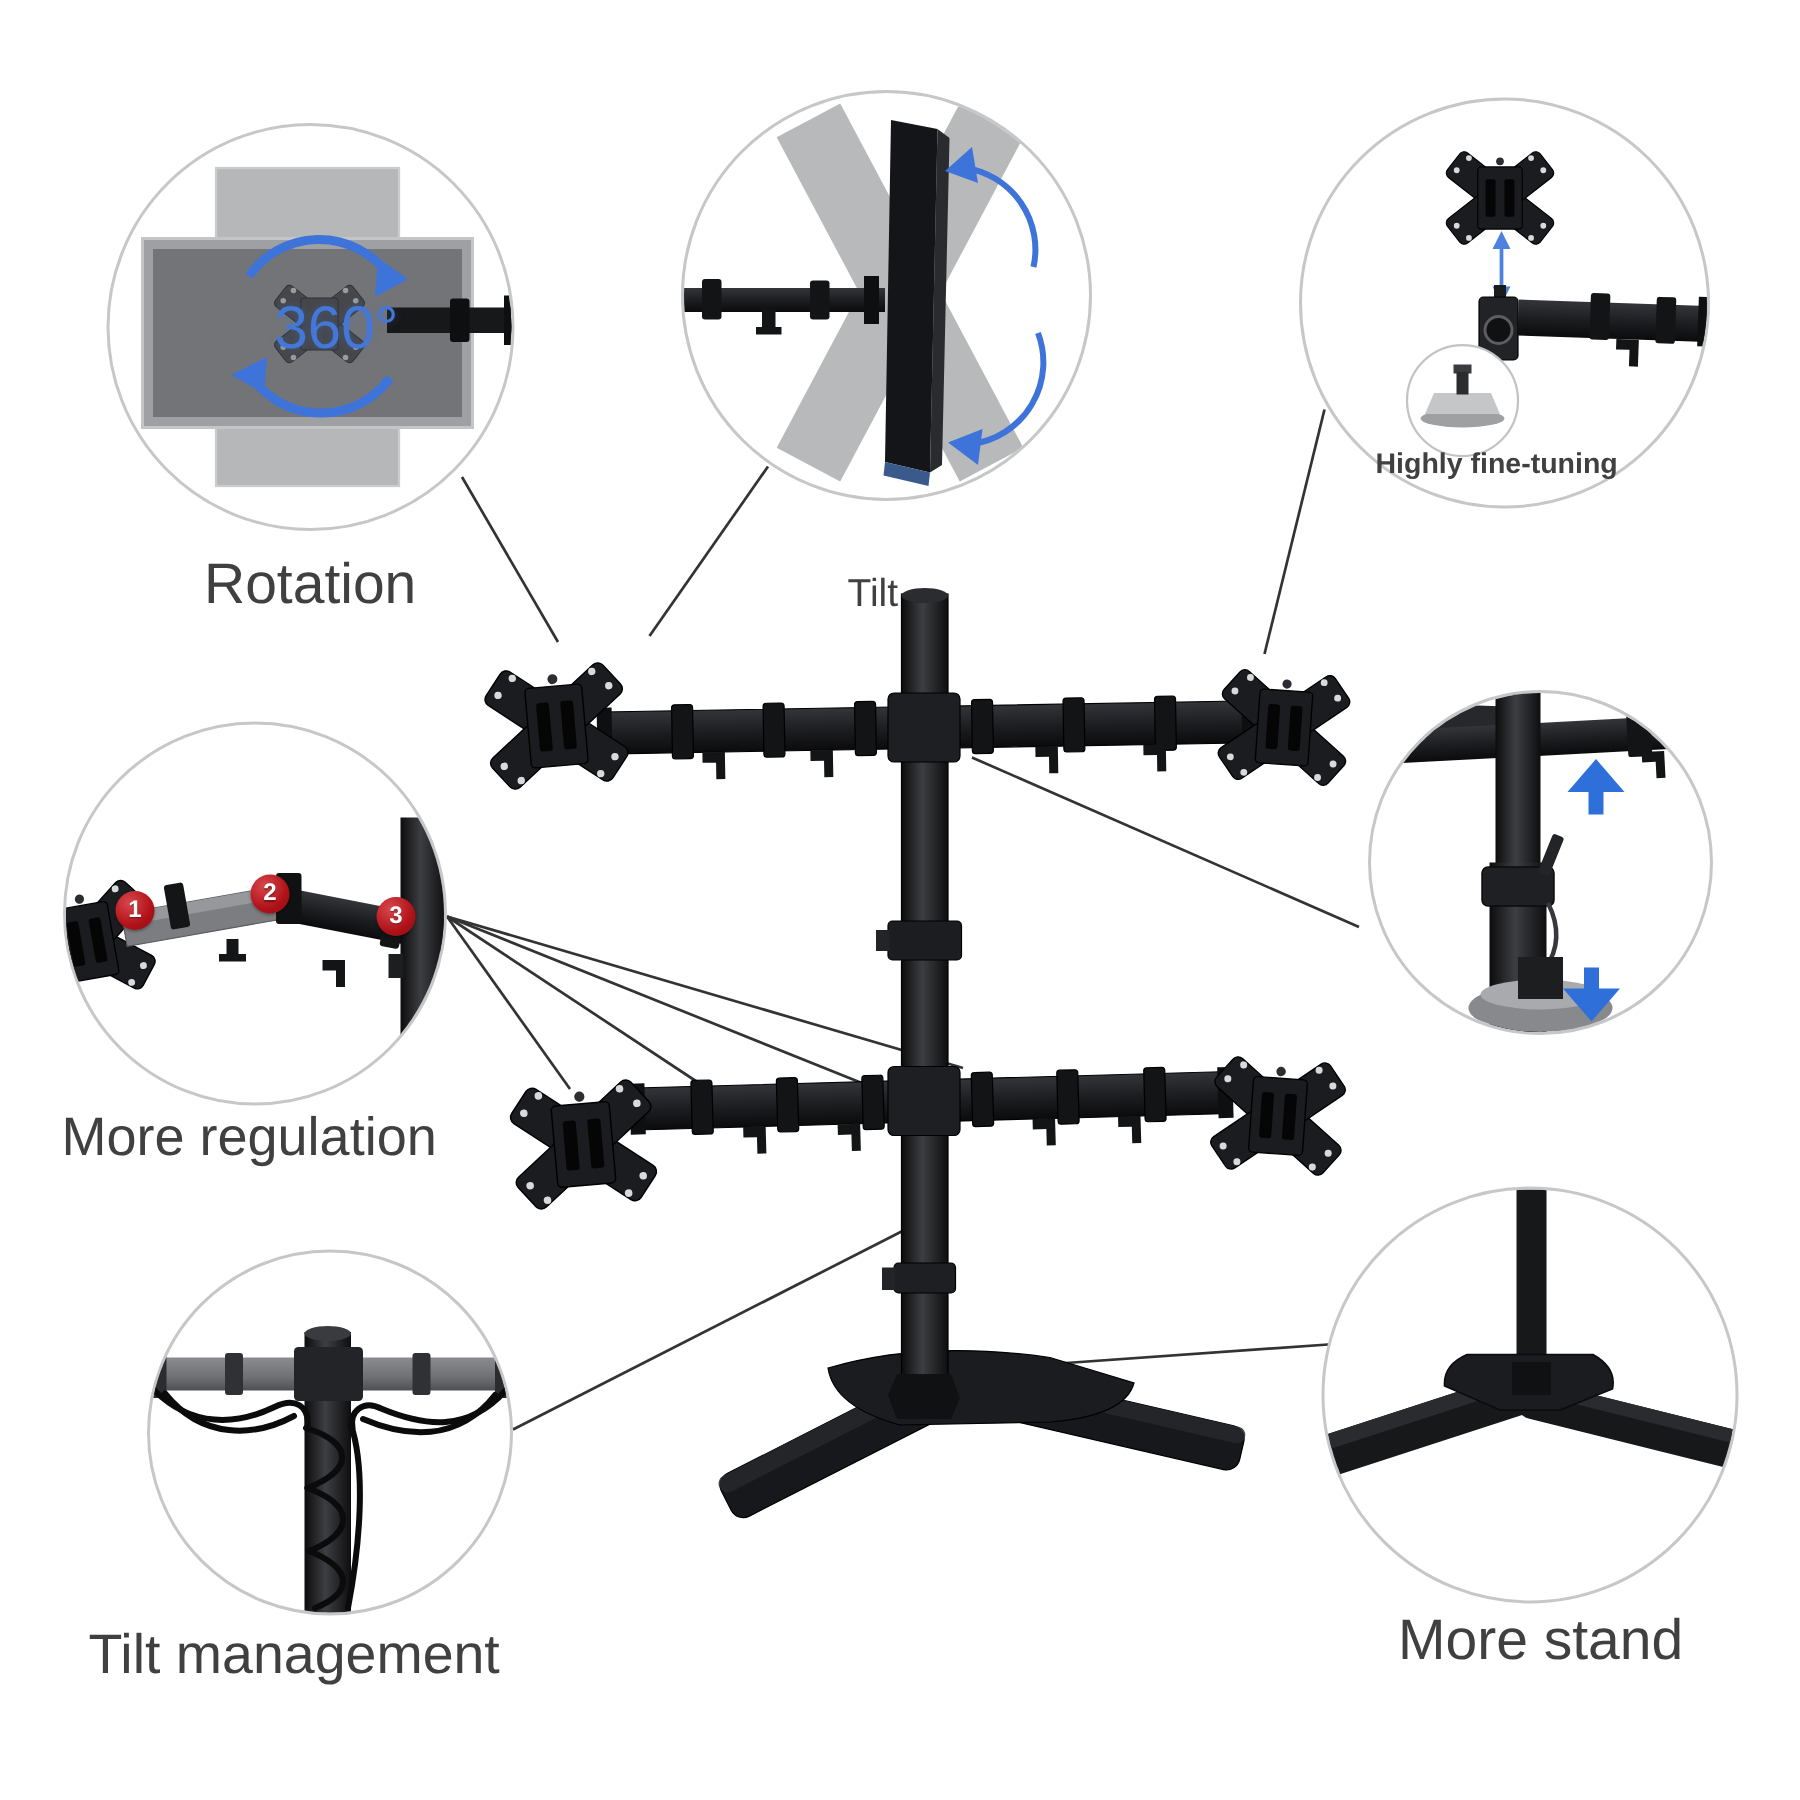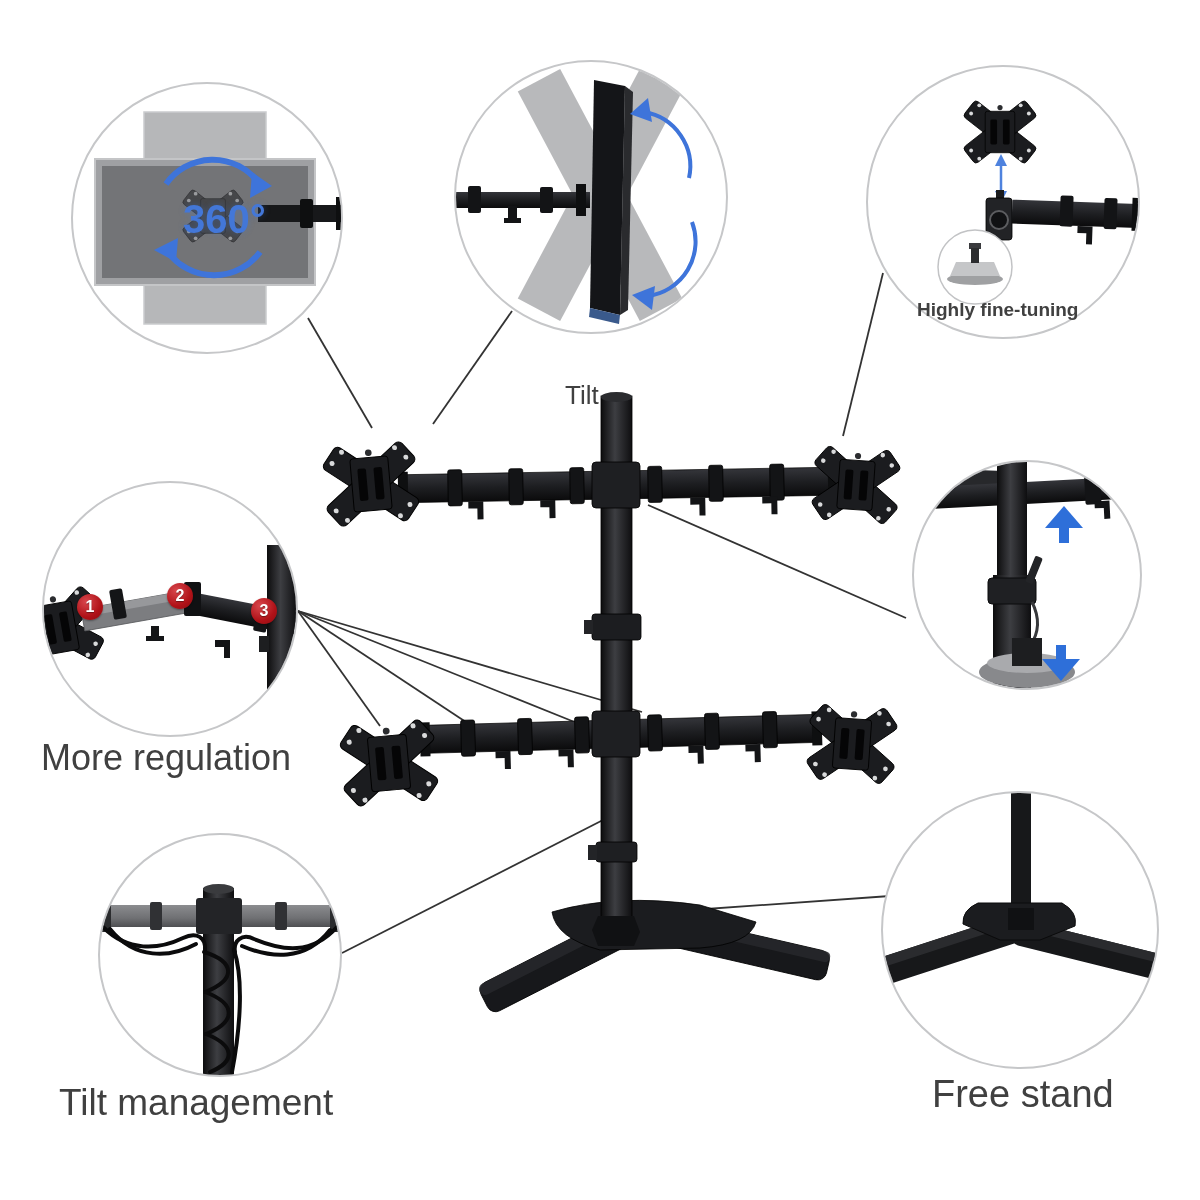--- a/index.html
+++ b/index.html
@@ -8,21 +8,21 @@
   .scene{position:absolute;left:0;top:0;}
   .lbl{position:absolute;color:#404040;white-space:nowrap;}
   .lbl-rotation{left:136px;top:369px;font-size:38px;}
   .lbl-tilt{left:565px;top:347px;font-size:26px;margin-top:33px;}
   .lbl-plug{left:871px;top:357px;font-size:35px;}
   .lbl-fine{left:917px;top:299px;font-size:19px;font-weight:600;}
   .lbl-height{left:882px;top:694px;font-size:36px;}
   .lbl-more{left:41px;top:737px;font-size:36px;text-align:center;}
   .lbl-cable{left:59px;top:1082px;font-size:37px;}
   .lbl-free{left:932px;top:1073px;font-size:38px;}
-  .lbl-360{left:183px;top:197px;font-size:40px;font-weight:700;color:#4377d8;
+  .lbl-360{left:183px;top:197px;font-size:40px;font-weight:400;color:#4377d8;
            text-shadow:0 0 6px rgba(67,119,216,.35);}
   .badge{position:absolute;width:26px;height:26px;border-radius:50%;
          background:radial-gradient(circle at 35% 30%,#d8474d,#b01218 60%,#8d0c11);
          color:#fff;font-weight:bold;font-size:16px;display:flex;align-items:center;justify-content:center;
          box-shadow:0 1px 2px rgba(0,0,0,.35);text-shadow:0 1px 1px rgba(0,0,0,.4);}
   .badge-1{left:77px;top:594px;}
   .badge-2{left:167px;top:583px;}
   .badge-3{left:251px;top:598px;}
 </style>
 </head>
@@ -335,24 +335,25 @@
     <rect x="592" y="462" width="48" height="46" rx="4" fill="#1e1f22" stroke="#000" stroke-width="0.8"></rect>
     <rect x="592" y="711" width="48" height="46" rx="4" fill="#1e1f22" stroke="#000" stroke-width="0.8"></rect>
     <rect x="592" y="614" width="49" height="26" rx="3" fill="#1c1d20" stroke="#000" stroke-width="0.8"></rect>
     <rect x="584" y="620" width="9" height="14" fill="#232427"></rect>
     <rect x="596" y="842" width="41" height="20" rx="3" fill="#1e1f22" stroke="#000" stroke-width="0.8"></rect>
     <rect x="588" y="845" width="9" height="15" fill="#232427"></rect>
     <polygon points="598,916 634,916 640,932 634,946 598,946 592,930" fill="#101113"></polygon>
   </g>
 </svg>
 
+<div class="lbl lbl-rotation">Rotation</div>
 <div class="lbl lbl-360">360°</div>
 <div class="lbl lbl-tilt">Tilt</div>
 <div class="lbl lbl-fine">Highly fine-tuning</div>
 <div class="lbl lbl-more">More regulation</div>
 <div class="lbl lbl-cable">Tilt management</div>
-<div class="lbl lbl-free">Free stand</div>
+<div class="lbl lbl-free">More stand</div>
 
 <div class="badge badge-1">1</div>
 <div class="badge badge-2">2</div>
 <div class="badge badge-3">3</div>
 
 </div>
 
 </body></html>

